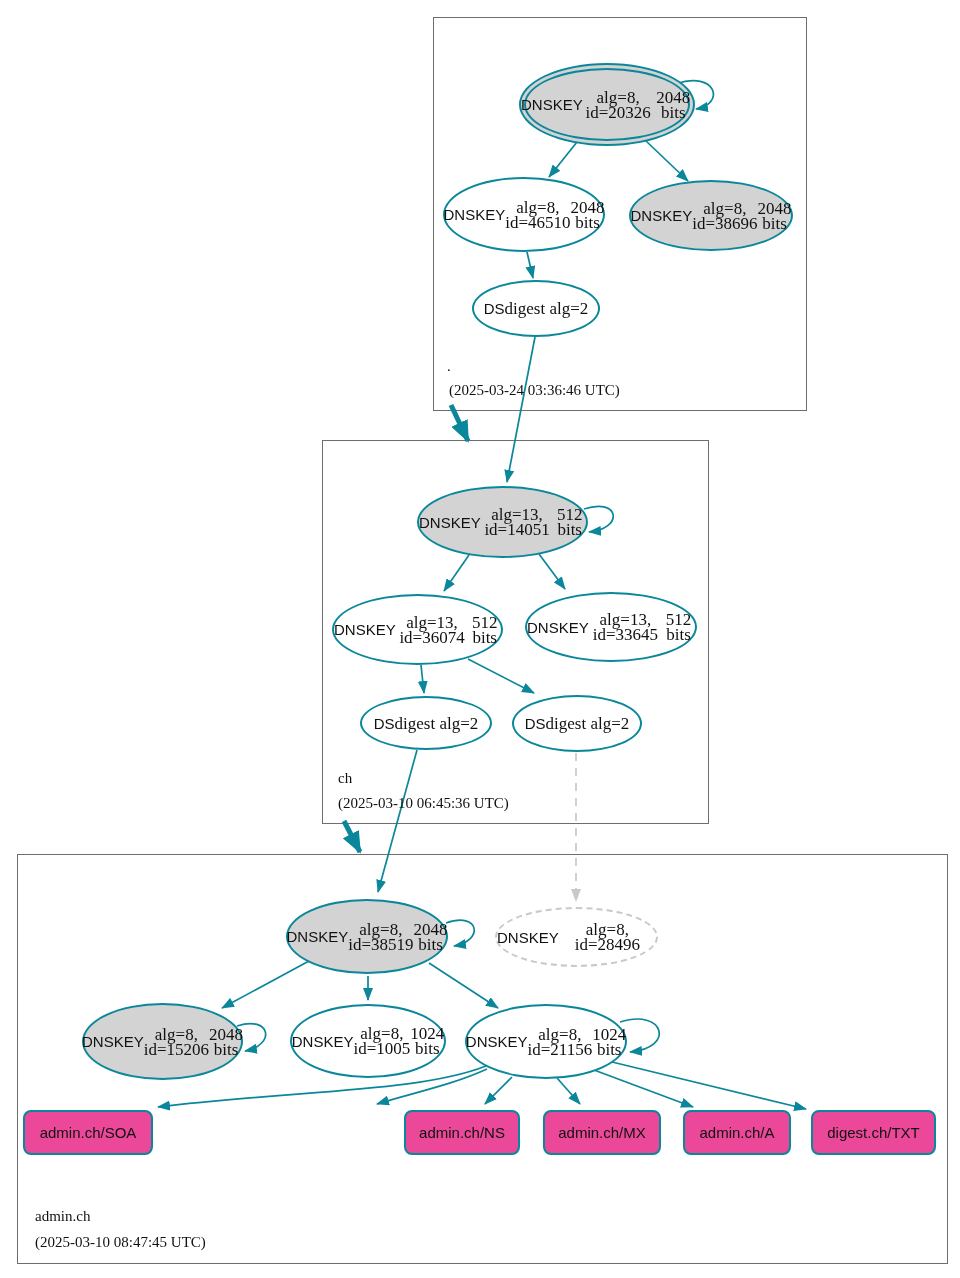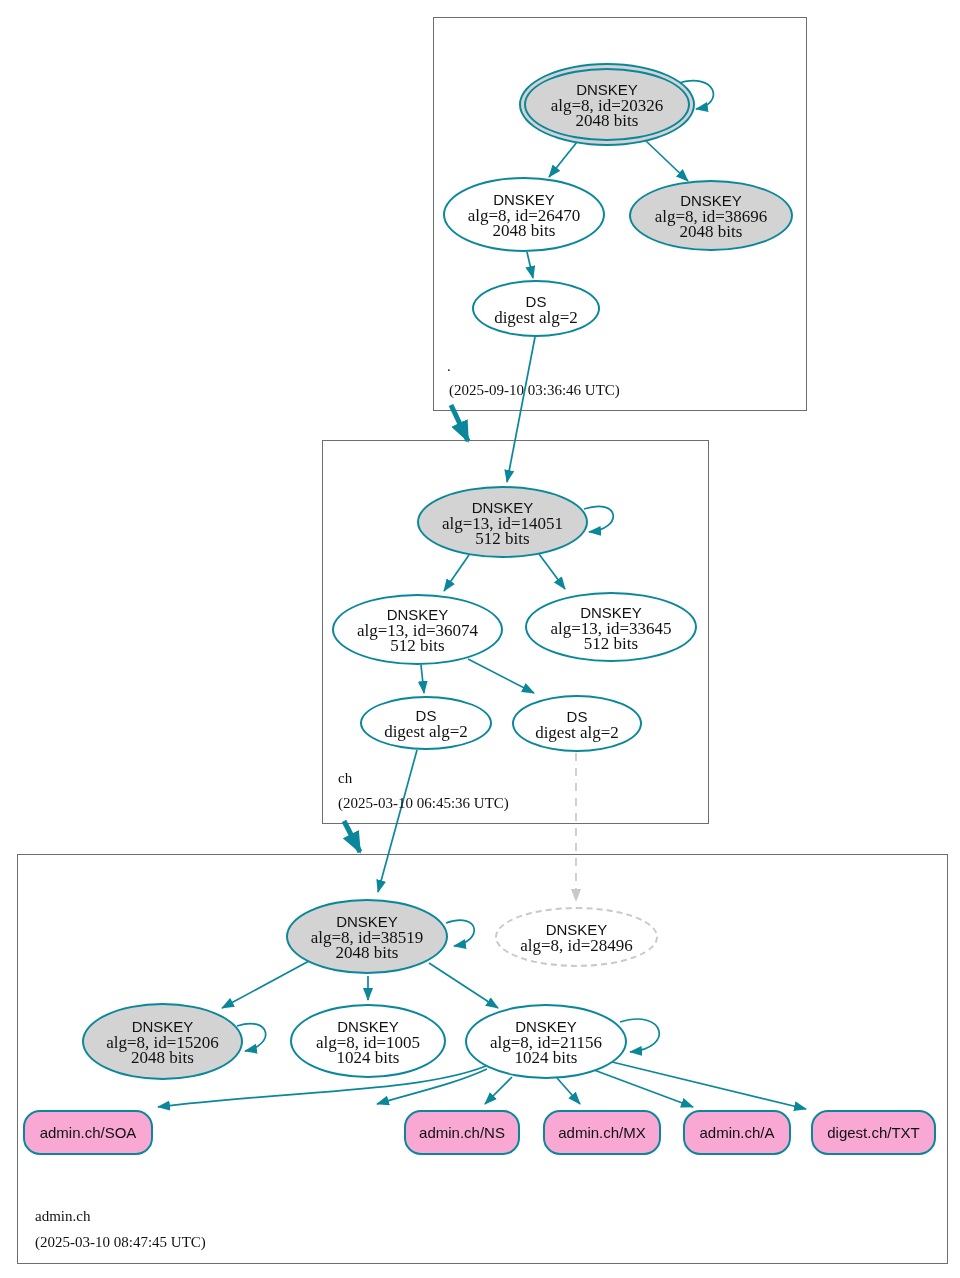--- a/index.html
+++ b/index.html
@@ -1,29 +1,29 @@
 <!DOCTYPE html>
 <html><head>
 <meta charset="utf-8">
 <style>
   html,body{margin:0;padding:0;background:#ffffff;}
   .stage{position:relative;width:960px;height:1278px;background:#ffffff;overflow:hidden;
          font-family:"Liberation Serif", serif;color:#111;}
   .zone-box{position:absolute;border:1px solid #6e6e6e;background:transparent;}
   .edges{position:absolute;left:0;top:0;width:960px;height:1278px;pointer-events:none;}
-  .node{position:absolute;display:flex;flex-direction:column;align-items:center;justify-content:center;
+  .node{position:absolute;display:flex;flex-direction:row;align-items:center;justify-content:center;
         text-align:center;box-sizing:border-box;}
   .ellipse{border:2px solid #0a879a;border-radius:50%;background:#ffffff;}
   .ellipse.gray{background:#d3d3d3;}
   .ellipse.double::before{content:"";position:absolute;inset:3px;border:2px solid #0a879a;border-radius:50%;}
   .ellipse.dashed{border:2px dashed #c9c9c9;background:#ffffff;}
   .node .t1{position:relative;font-family:"Liberation Sans", sans-serif;font-size:15px;line-height:17px;}
   .node .t2{position:relative;font-size:17px;line-height:15px;}
   .rrset{position:absolute;display:flex;align-items:center;justify-content:center;box-sizing:border-box;
-         border:2px solid #0a879a;border-radius:17px;background:#f9a8d4;
+         border:2px solid #0a879a;border-radius:8px;background:#ec4899;
          font-family:"Liberation Sans", sans-serif;font-size:15px;}
   .zlabel{position:absolute;font-size:15px;line-height:17px;}
   .tstamp{position:absolute;font-size:15px;line-height:17px;}
 </style>
 </head>
 <body>
 
 <div class="stage">
 
   <div class="zone-box" style="left:433px;top:17px;width:372px;height:392px"></div>
@@ -68,34 +68,34 @@
       <path d="M 557,1078 L 580,1104" marker-end="url(#ah)"></path>
       <path d="M 594,1070 L 693,1107" marker-end="url(#ah)"></path>
       <path d="M 612,1062 L 806,1109" marker-end="url(#ah)"></path>
     </g>
     <path d="M 576,753 L 576,901" stroke="#c9c9c9" stroke-width="1.7" stroke-dasharray="8 7" fill="none" marker-end="url(#ahg)"></path>
     <path d="M 451,405 L 468,441" stroke="#0a879a" stroke-width="5" fill="none" marker-end="url(#ahb)"></path>
     <path d="M 344,821 L 360,852" stroke="#0a879a" stroke-width="5" fill="none" marker-end="url(#ahb)"></path>
   </svg>
 
   <div class="zlabel" style="left:447px;top:358px">.</div>
-  <div class="tstamp" style="left:449px;top:382px">(2025-09-10 03:36:46 UTC)</div>
+  <div class="tstamp" style="left:449px;top:382px">(2025-03-24 03:36:46 UTC)</div>
   <div class="zlabel" style="left:338px;top:770px">ch</div>
   <div class="tstamp" style="left:338px;top:795px">(2025-03-10 06:45:36 UTC)</div>
   <div class="zlabel" style="left:35px;top:1208px">admin.ch</div>
   <div class="tstamp" style="left:35px;top:1234px">(2025-03-10 08:47:45 UTC)</div>
 
   <div class="node ellipse gray double" style="left:519px;top:63px;width:176px;height:83px">
     <div class="t1">DNSKEY</div>
     <div class="t2">alg=8, id=20326</div>
     <div class="t2">2048 bits</div>
   </div>
   <div class="node ellipse" style="left:443px;top:177px;width:162px;height:75px">
     <div class="t1">DNSKEY</div>
-    <div class="t2">alg=8, id=26470</div>
+    <div class="t2">alg=8, id=46510</div>
     <div class="t2">2048 bits</div>
   </div>
   <div class="node ellipse gray" style="left:629px;top:180px;width:164px;height:71px">
     <div class="t1">DNSKEY</div>
     <div class="t2">alg=8, id=38696</div>
     <div class="t2">2048 bits</div>
   </div>
   <div class="node ellipse" style="left:472px;top:280px;width:128px;height:57px">
     <div class="t1">DS</div>
     <div class="t2">digest alg=2</div>

